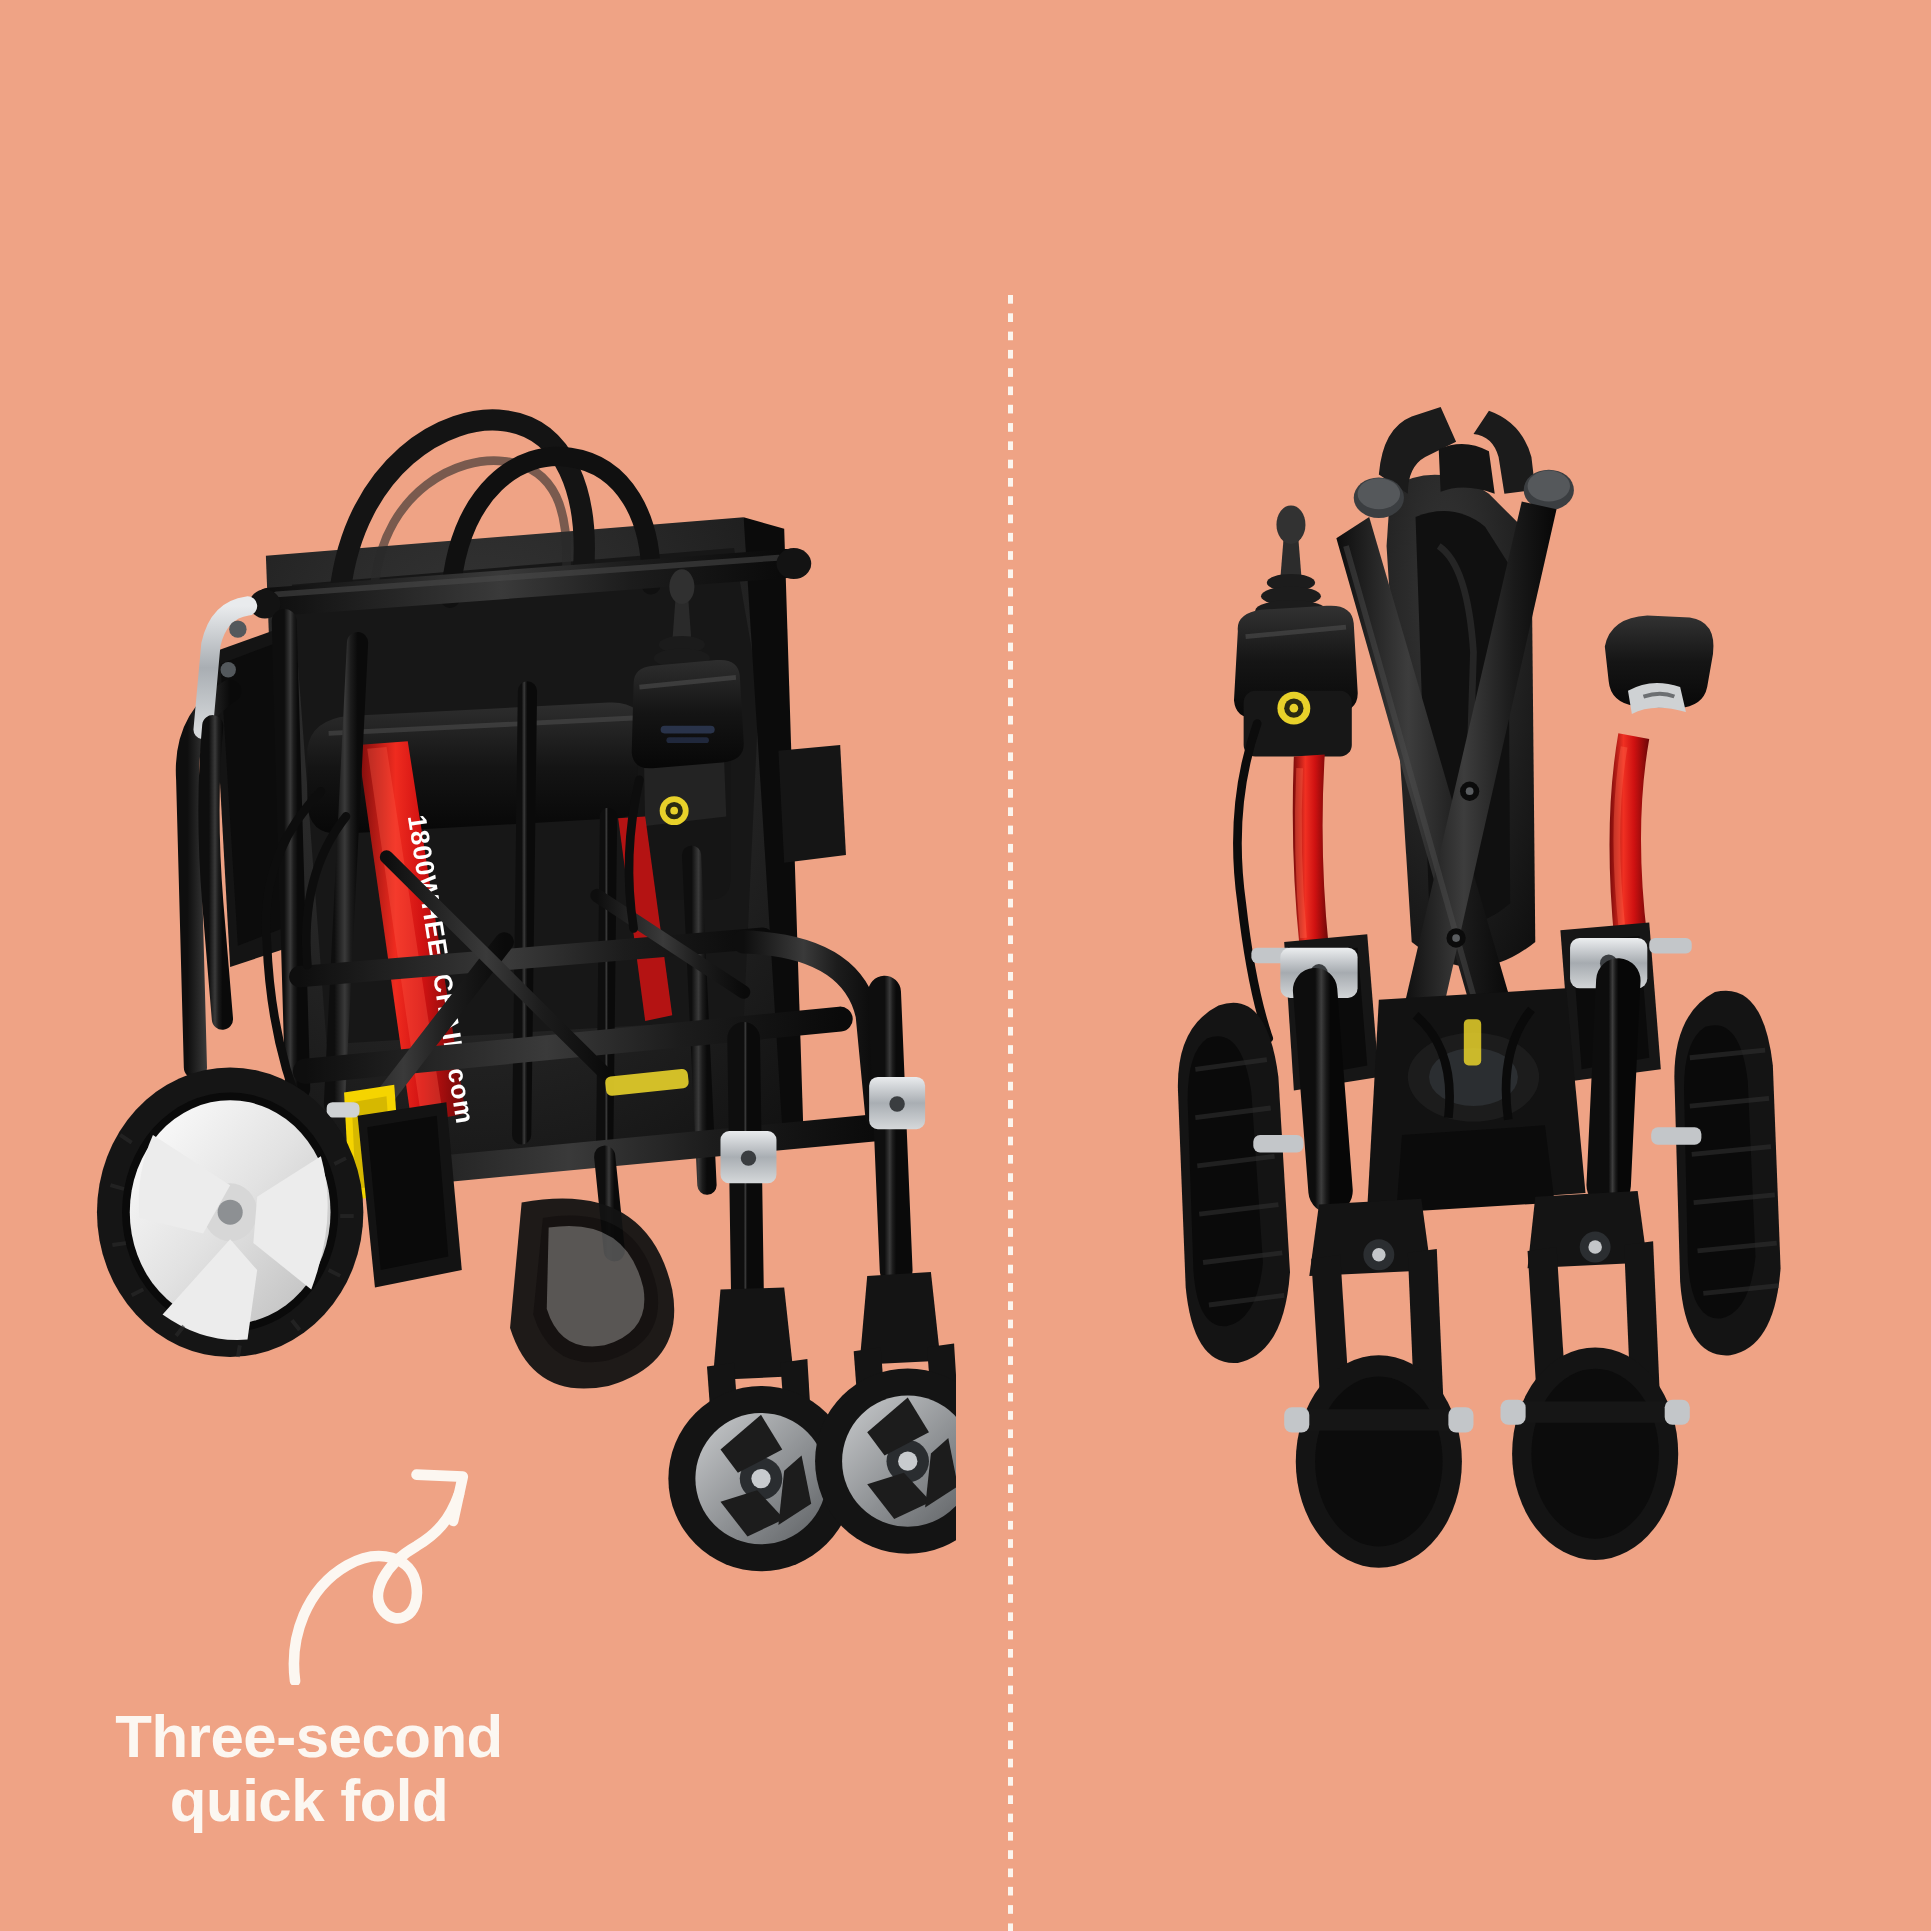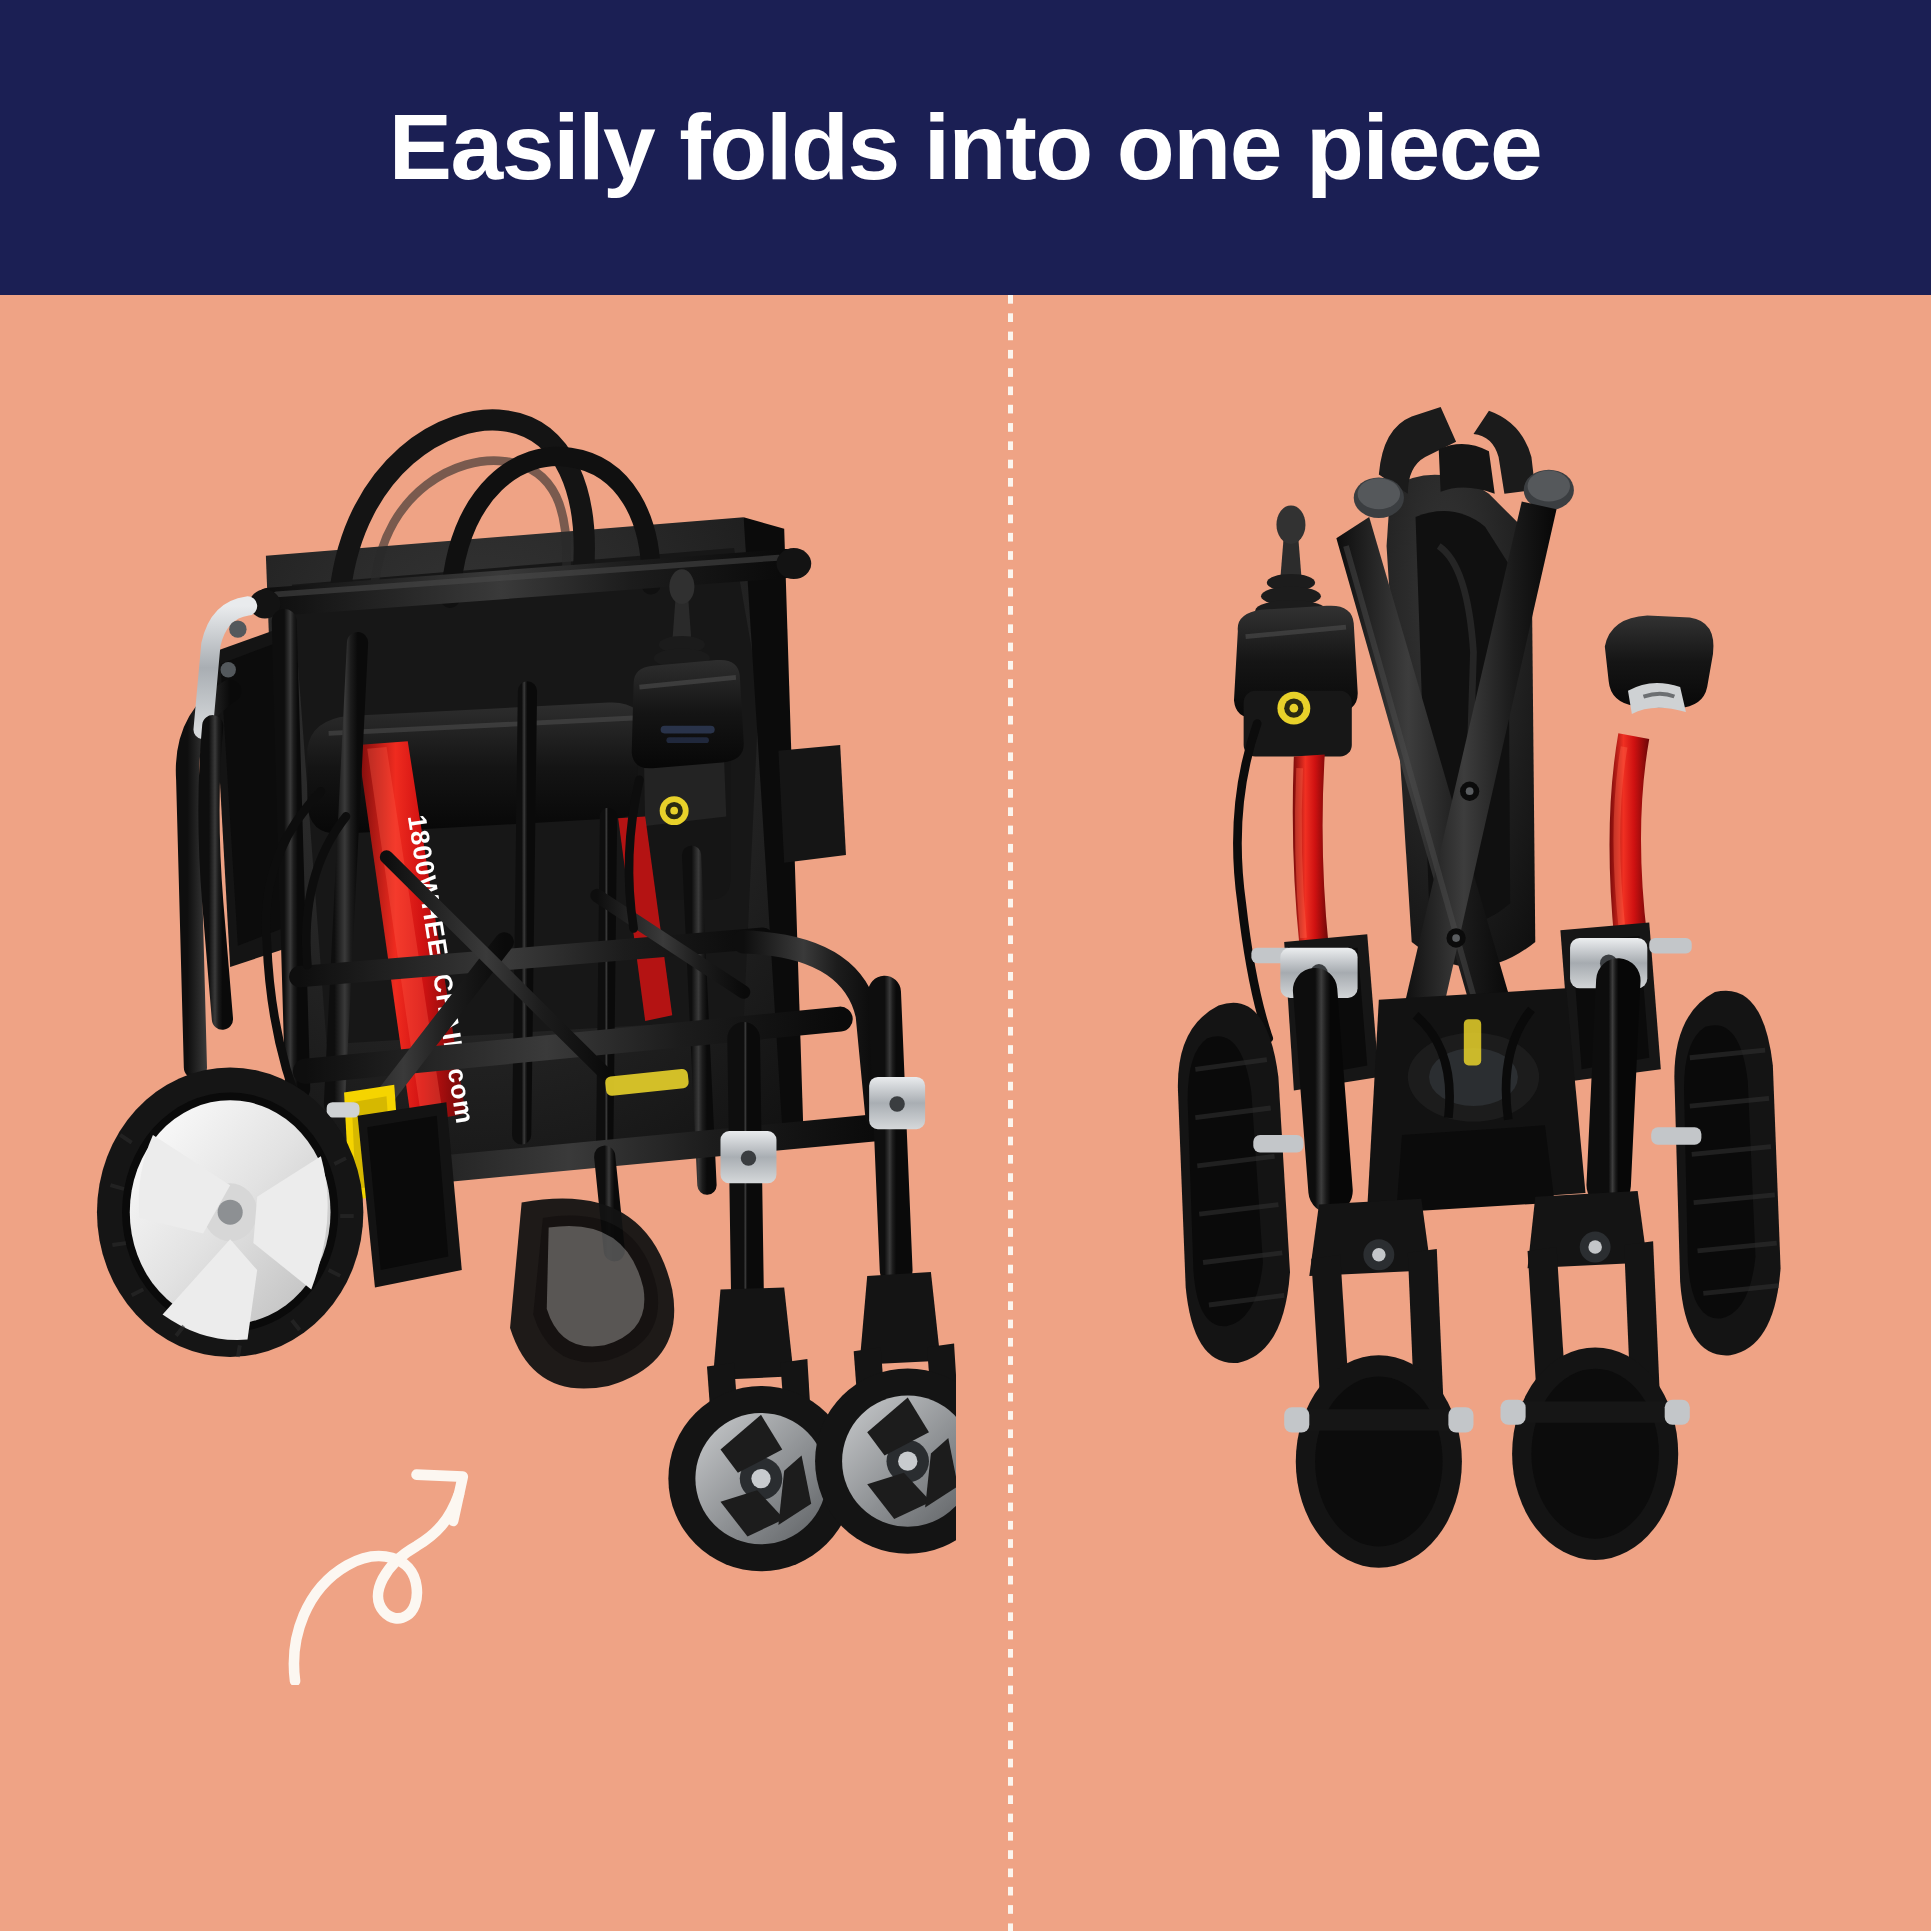--- a/index.html
+++ b/index.html
@@ -66,23 +66,20 @@
     left:270px;top:1139px;width:241px;height:251px;
     pointer-events:none;
   }
   .arrow svg{display:block;width:100%;height:100%;}
 </style>
 </head>
 <body>
 
 <div class="page">
 
-  <div class="header">
-    <div class="header-title">Easily folds into one piece</div>
-  </div>
 
   <div class="stage">
 
     <div class="divider"></div>
 
     <div class="panel panel-left">
       <svg viewBox="0 0 920 1230" xmlns="http://www.w3.org/2000/svg">
         <defs>
           <linearGradient id="blk" x1="0" y1="0" x2="1" y2="0">
             <stop offset="0" stop-color="#0e0e0e"></stop>
@@ -482,16 +479,18 @@
       <svg viewBox="0 0 250 260" xmlns="http://www.w3.org/2000/svg">
         <g fill="none" stroke="#FCF7F1" stroke-width="11" stroke-linecap="round" stroke-linejoin="round">
           <path d="M26 256 C20 210 38 160 80 136 C112 118 148 126 152 158
                    C156 188 132 200 118 184 C102 166 120 134 152 116
                    C172 104 186 90 196 62"></path>
           <path d="M152 42 L200 44 L190 90"></path>
         </g>
       </svg>
     </div>
 
+    <div class="caption">Three-second
+quick fold</div>
 
   </div>
 </div>
 
 
 </body></html>

